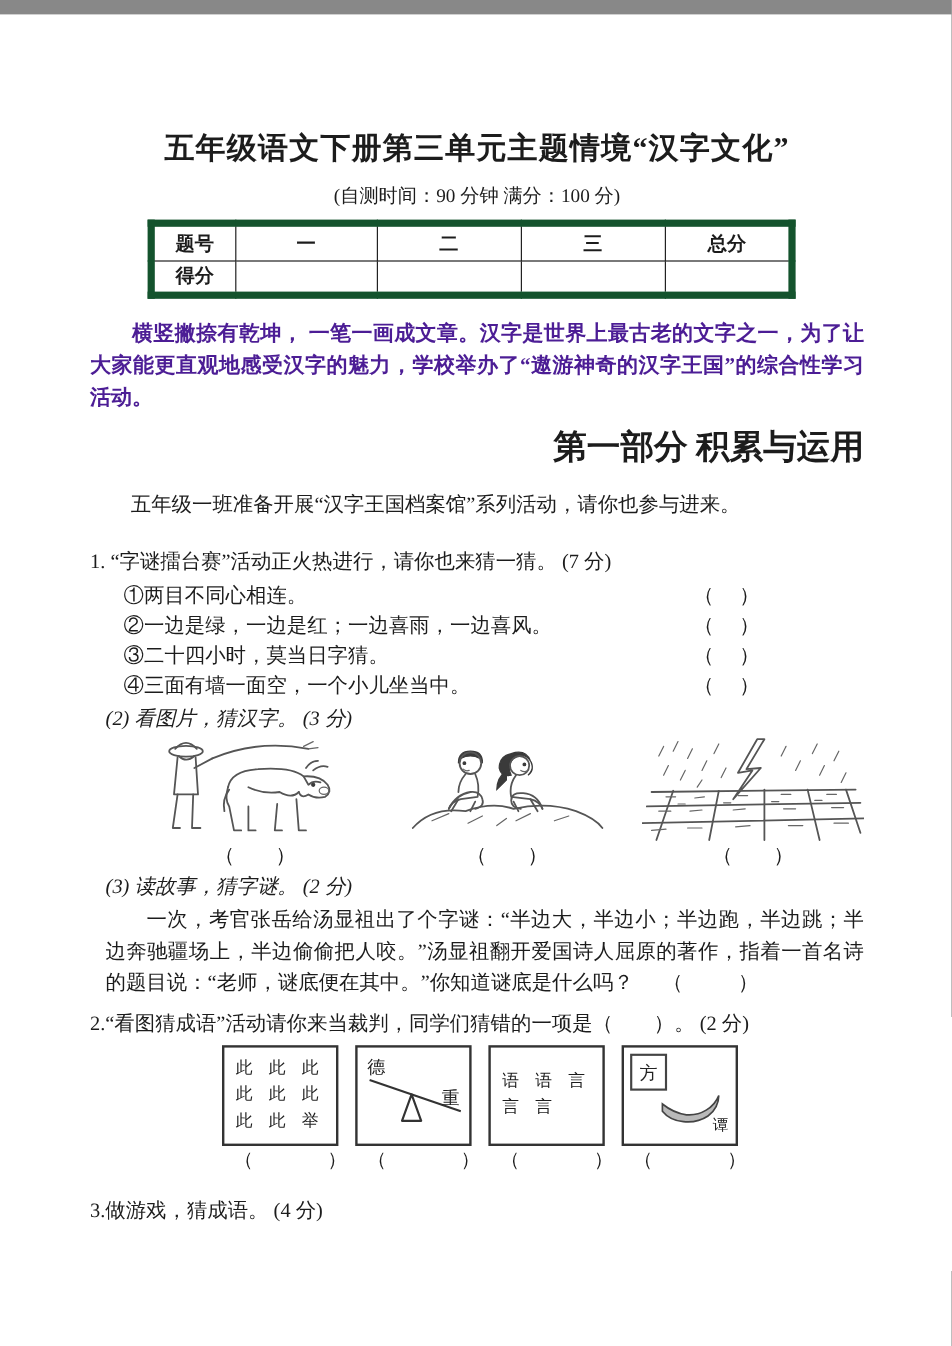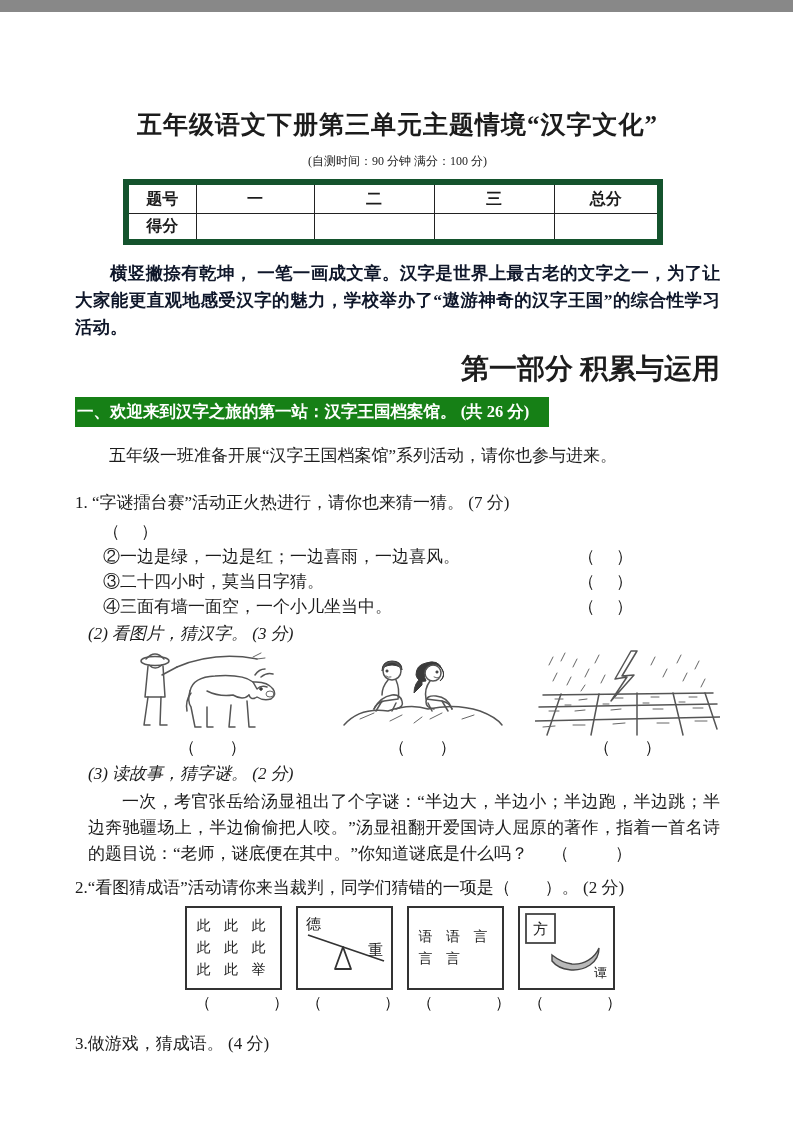--- a/index.html
+++ b/index.html
@@ -3,21 +3,21 @@
 <meta charset="utf-8">
 <style>
   html,body { margin:0; padding:0; background:#888; }
   .page {
     width:793px; height:1122px; margin:12px auto; background:#ffffff;
     box-sizing:border-box; padding:96px 73px 0 75px; overflow:hidden;
     font-family:"Liberation Serif","DejaVu Serif",serif; color:#1c1c1c;
     position:relative;
   }
   .title { text-align:center; font-size:25px; font-weight:bold; letter-spacing:1px; line-height:34px; }
-  .subtitle { text-align:center; font-size:12px; margin-top:11px; }
+  .subtitle { text-align:center; font-size:16px; margin-top:11px; }
 
   .score-table { border-collapse:collapse; table-layout:fixed; width:534px; margin:9px 0 0 48px; border:6px solid #14532d; }
   .score-table td { border:1px solid #222; height:28px; text-align:center; font-size:16px; font-weight:bold; padding:0; }
   .score-table tr:last-child td { height:25px; }
 
   .red-note { color:#e60000; font-weight:bold; font-size:17.5px; line-height:27px; text-indent:2em; margin-top:15px; text-align:justify; }
 
   .part-heading { text-align:right; font-size:28px; font-weight:bold; margin-top:9px; }
 
   .banner { margin-top:9px; width:474px; box-sizing:border-box; background:#168016; color:#ffffff;
@@ -86,33 +86,33 @@
     <tr>
       <td>得分</td>
       <td></td>
       <td></td>
       <td></td>
       <td></td>
     </tr>
   </tbody>
     </table>
 
-  <div class="red-note" style="color: #0f172a;">横竖撇捺有乾坤， 一笔一画成文章。汉字是世界上最古老的文字之一，为了让大家能更直观地感受汉字的魅力，学校举办了“遨游神奇的汉字王国”的综合性学习活动。</div>
+  <div class="red-note" style="color: #4c1d95;">横竖撇捺有乾坤， 一笔一画成文章。汉字是世界上最古老的文字之一，为了让大家能更直观地感受汉字的魅力，学校举办了“遨游神奇的汉字王国”的综合性学习活动。</div>
 
   <div class="part-heading">第一部分 积累与运用</div>
 
-  <div class="banner" style="background-color: rgb(22, 128, 22);">一、欢迎来到汉字之旅的第一站：汉字王国档案馆。 (共 26 分)</div>
 
   <div class="lead">五年级一班准备开展“汉字王国档案馆”系列活动，请你也参与进来。</div>
 
   <div class="stem q1-stem">1. “字谜擂台赛”活动正火热进行，请你也来猜一猜。 (7 分)</div>
 
 
   <div class="riddle-list">
     <div class="riddle-row">
+      <span>①两目不同心相连。</span>
       <span class="riddle-blank">（　）</span>
     </div>
     <div class="riddle-row">
       <span>②一边是绿，一边是红；一边喜雨，一边喜风。</span>
       <span class="riddle-blank">（　）</span>
     </div>
     <div class="riddle-row">
       <span>③二十四小时，莫当日字猜。</span>
       <span class="riddle-blank">（　）</span>
     </div>

